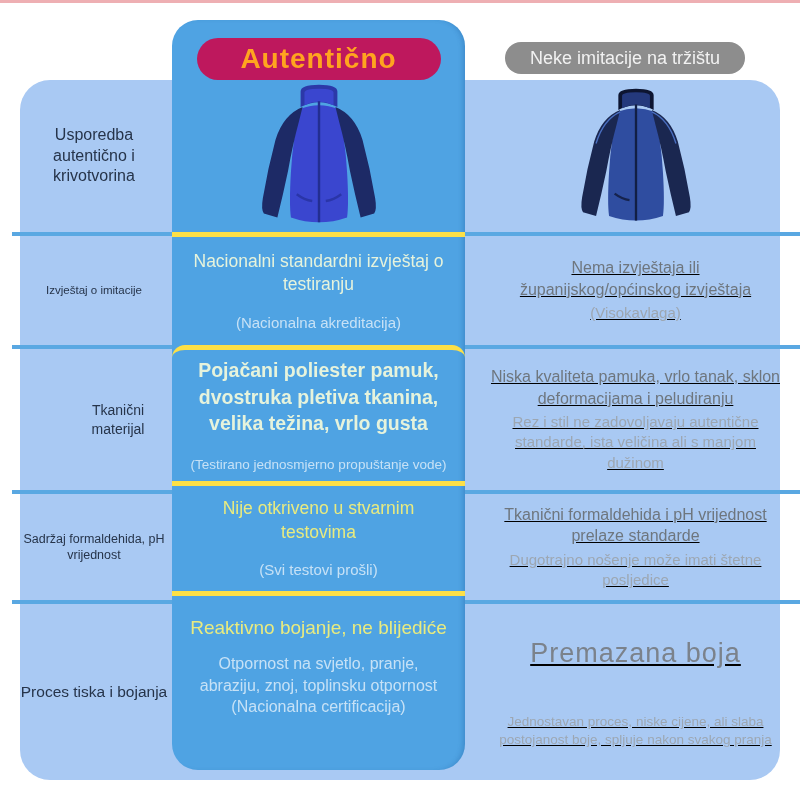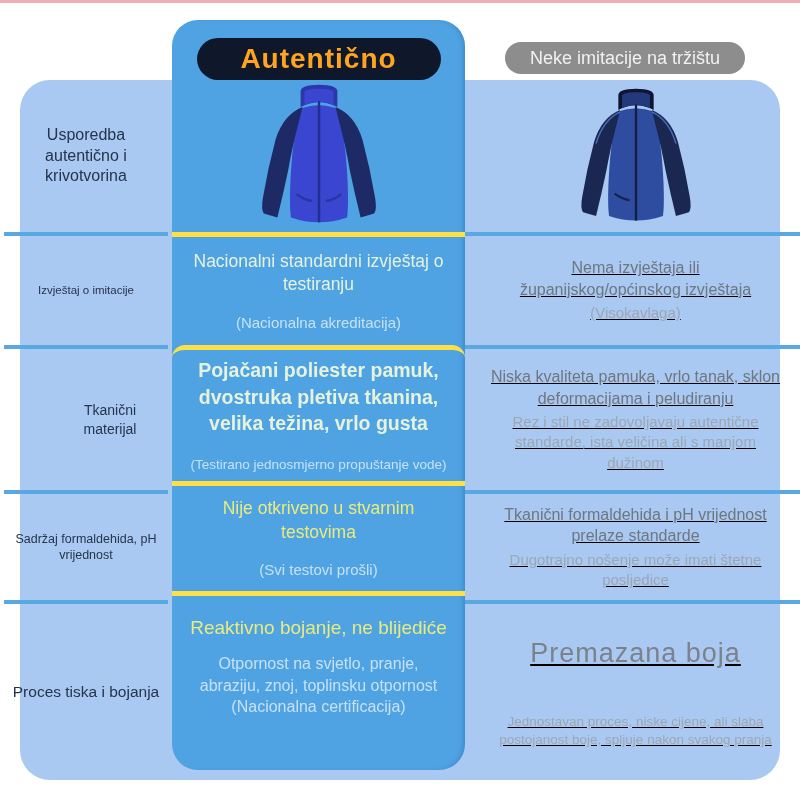--- a/index.html
+++ b/index.html
@@ -8,21 +8,21 @@
     font-family:"Liberation Sans",sans-serif;
   }
   .topline{position:absolute;top:0;left:0;right:0;height:3px;background:#eeafb3;}
   
   .outer{
     position:absolute;left:20px;top:80px;width:760px;height:700px;
     background:#a9c9f3;border-radius:30px;
   }
   
   .col{position:absolute;top:80px;height:700px;}
-  .col-left{left:4px;width:164px;}
+  .col-left{left:12px;width:164px;}
   .col-right{left:465px;width:341px;text-decoration:underline;}
   .cell{
     box-sizing:border-box;display:flex;flex-direction:column;
     align-items:center;justify-content:center;text-align:center;
   }
   .col .cell{border-top:4px solid #5aa8e2;}
   .col .cell.first{border-top:none;}
   .h-r1{height:152px;} .h-r2{height:113px;} .h-r3{height:145px;padding-left:48px;}
   .h-r4{height:110px;} .h-r5{height:180px;}
 
@@ -32,21 +32,21 @@
     background:#4fa3e3;border-radius:26px;overflow:hidden;
     box-shadow:inset -4px 0 5px -2px rgba(25,85,150,.30);
   }
   .mid .cell{border-top:5px solid #fde047;}
   .mid .cell.first{border-top:none;}
   .m-r1{height:212px;justify-content:flex-start;}
   .m-r2{height:113px;} .m-r3{height:136px;border-radius:13px;} .m-r4{height:110px;} .m-r5{height:146px;}
 
   
   .badge-red{
-    margin-top:18px;width:244px;height:42px;border-radius:22px;background:#0f172a;
+    margin-top:18px;width:244px;height:42px;border-radius:22px;background:#be185d;
     display:flex;align-items:center;justify-content:center;
     color:#ffa41f;font-size:28px;font-weight:bold;letter-spacing:1px;flex:none;
   }
   .badge-gray{
     position:absolute;left:505px;top:42px;width:240px;height:32px;border-radius:17px;
     background:#8d8d8d;display:flex;align-items:center;justify-content:center;
     color:#f2f2f2;font-size:18px;
   }
 
   

